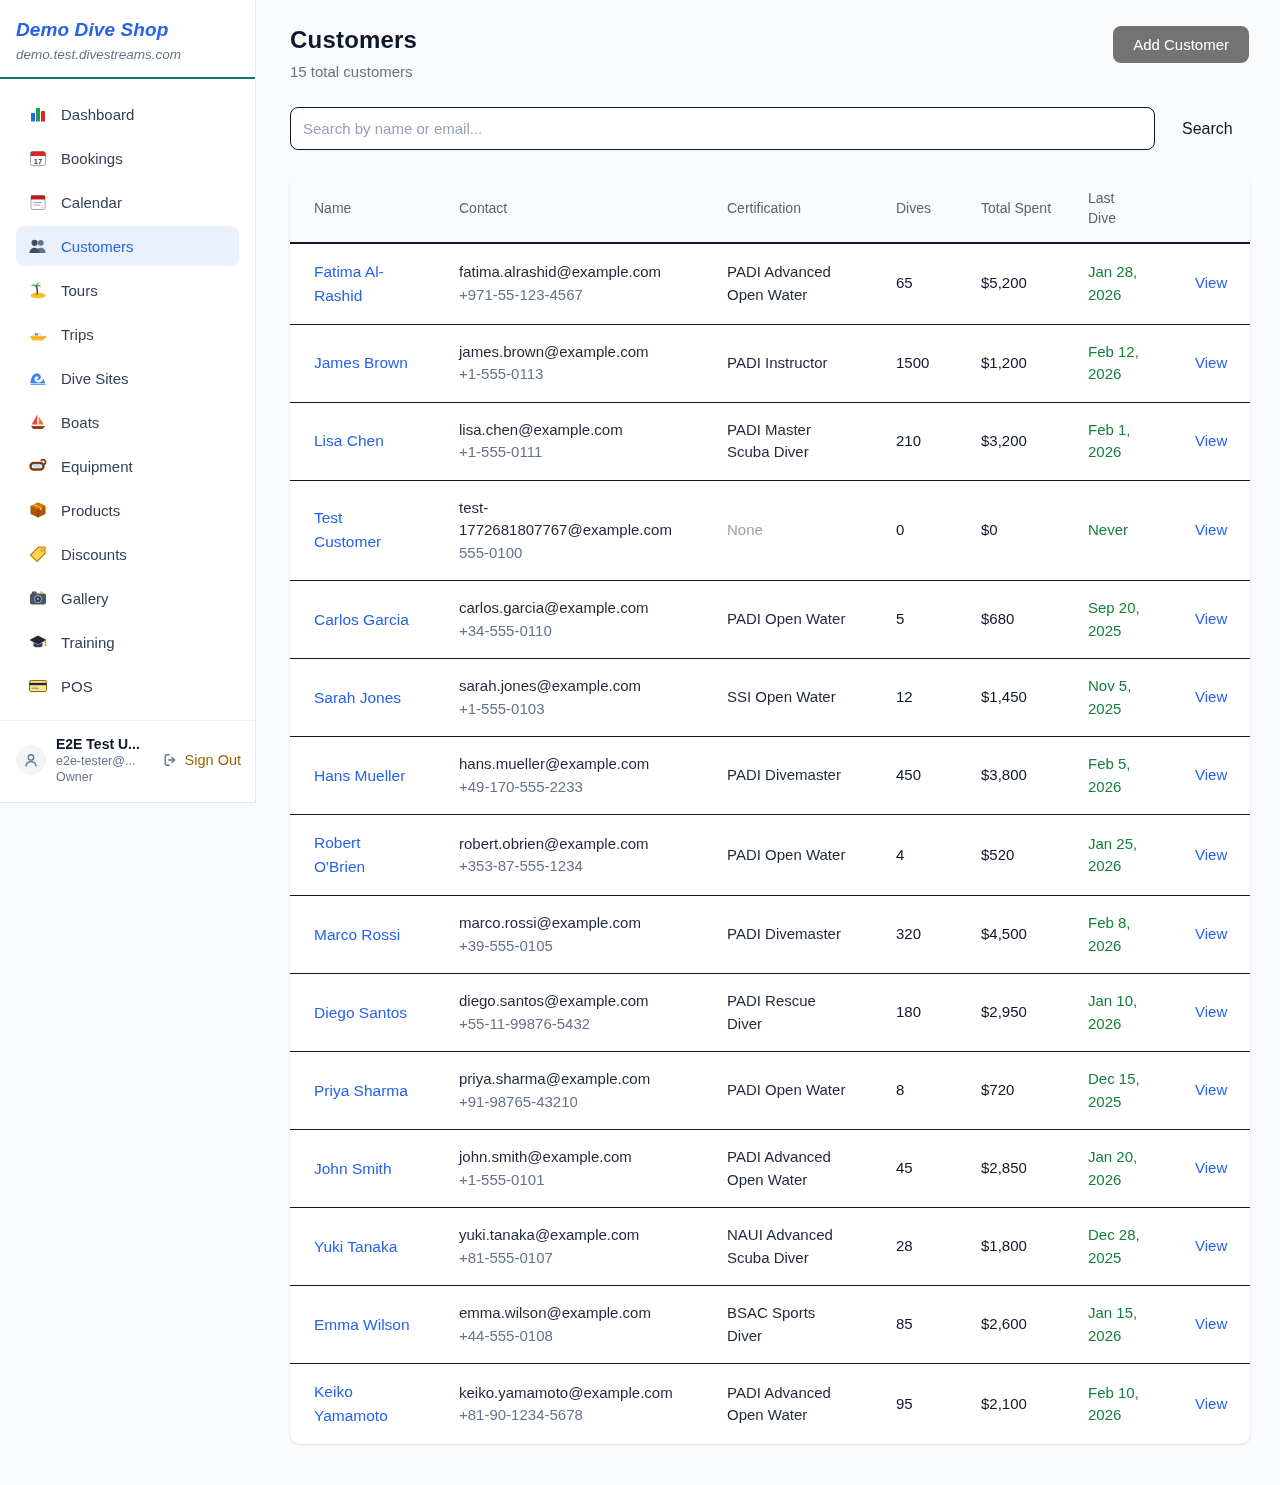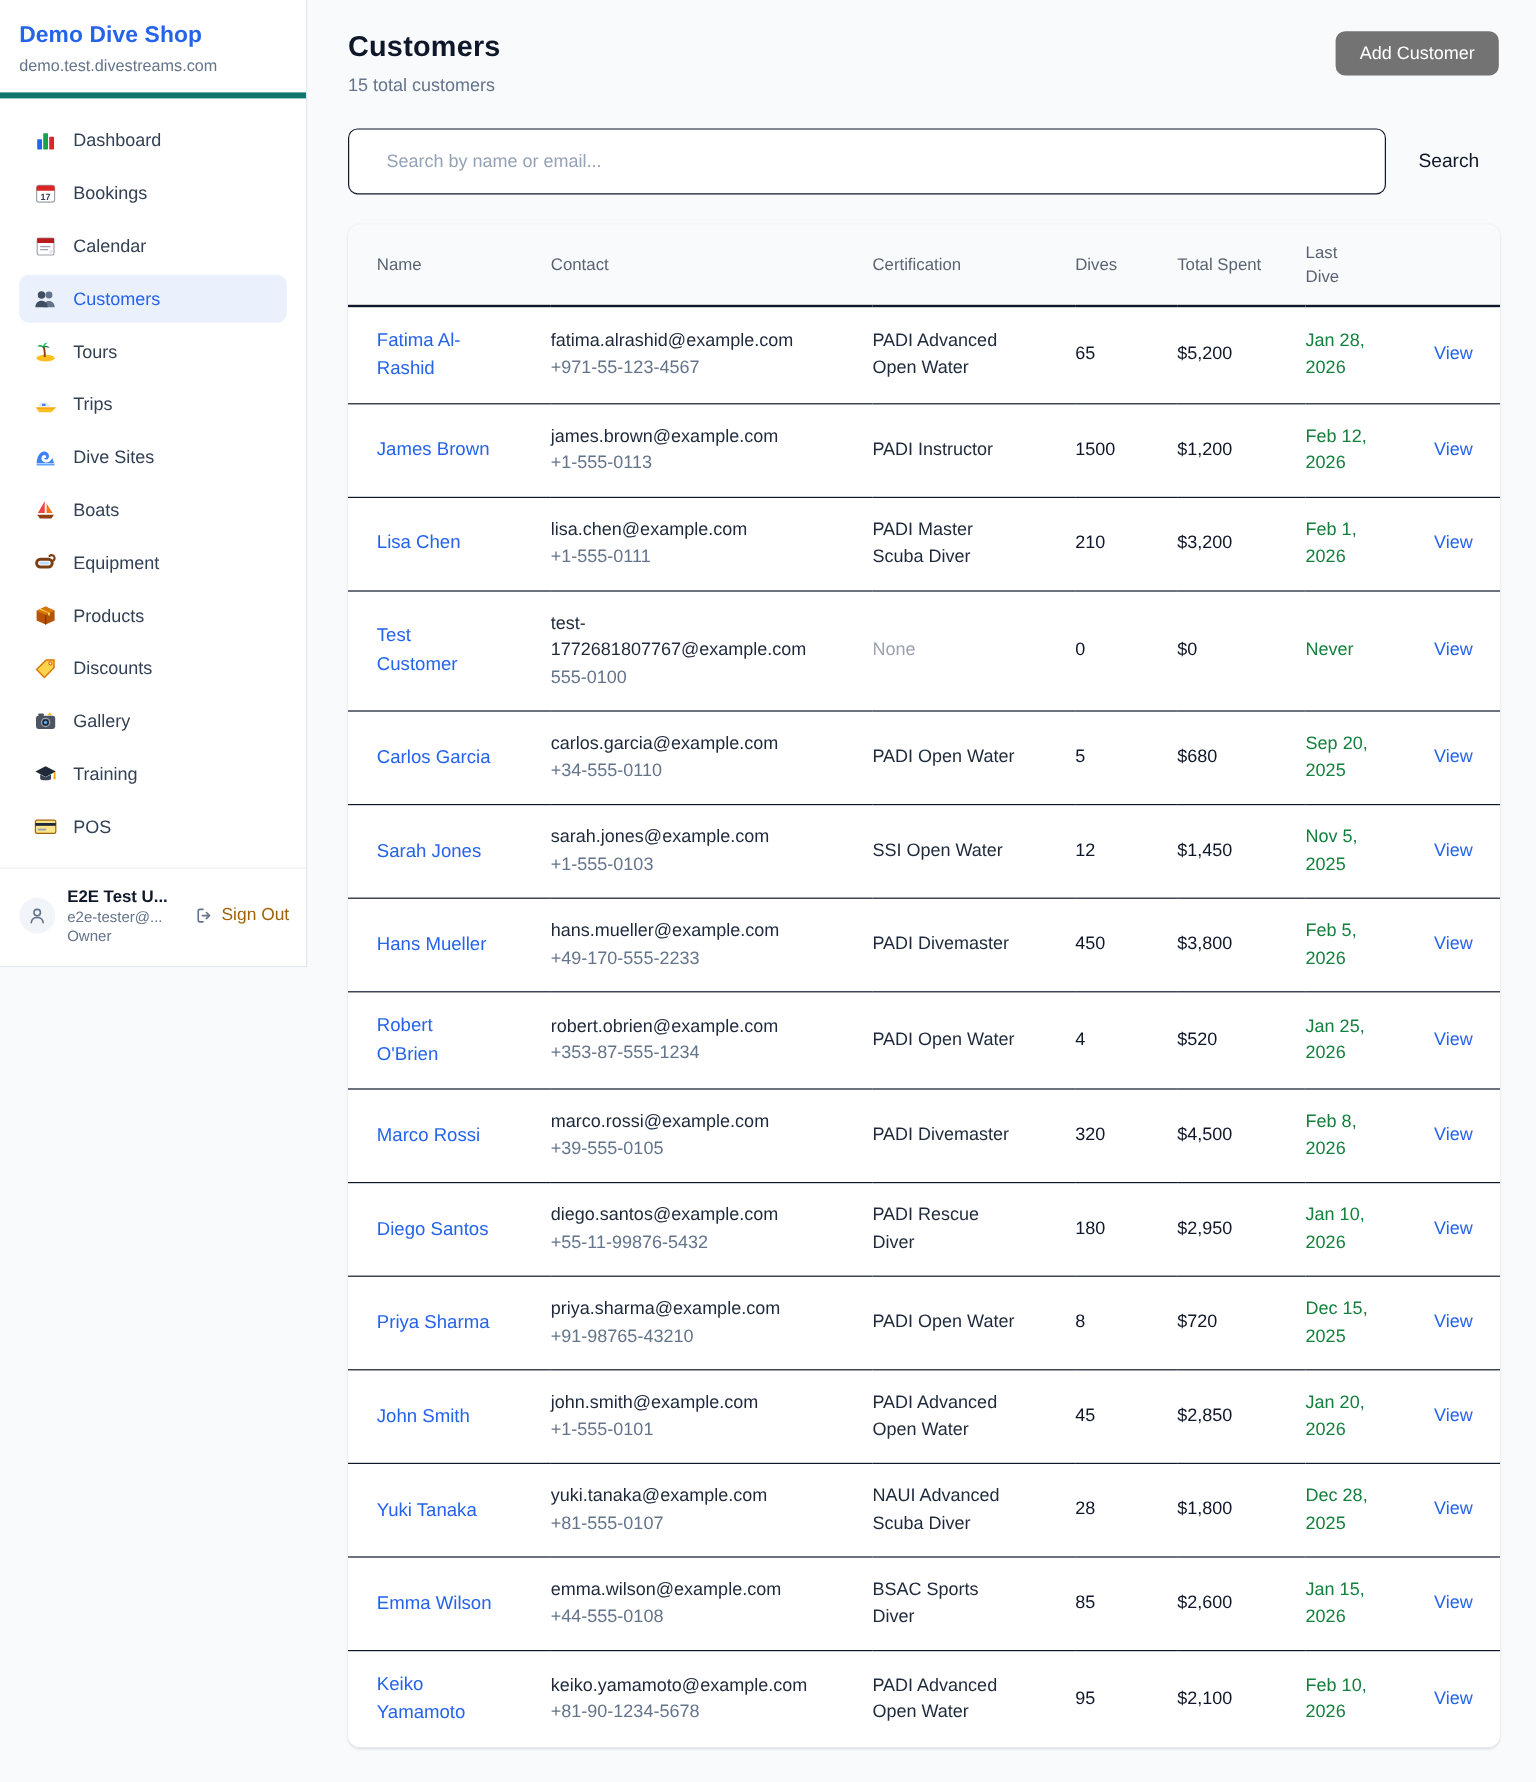--- a/index.html
+++ b/index.html
@@ -1,21 +1,21 @@
 <!DOCTYPE html>
 <html><head>
 <meta charset="utf-8">
 <style>
   * { margin:0; padding:0; box-sizing:border-box; }
   html,body { width:1280px; height:1485px; background:#f8fafc; font-family:"Liberation Sans",sans-serif; color:#0f172a; overflow:hidden; }
 
   
   .sidebar { position:absolute; left:0; top:0; width:256px; background:#fff;
              border-right:1px solid #e2e8f0; border-bottom:1px solid #e2e8f0; }
-  .brand { padding:19px 16px 15px; border-bottom:5px solid #0f766e; }
+  .brand { padding:19px 16px 15px; border-bottom:2px solid #0f766e;font-style:italic; }
   .brand-name { font-size:19px; font-weight:700; color:#2563eb; letter-spacing:.1px; }
   .brand-domain { margin-top:6px; font-size:13.5px; color:#64748b; }
   .nav { padding:15px 16px 10px; }
   .nav-item { display:flex; align-items:center; gap:13px; height:40px; padding:0 12px;
               margin-bottom:4px; border-radius:8px; font-size:15px; color:#334155; cursor:pointer; }
   .nav-item.active { background:#eaf1fd; color:#2563eb; font-weight:500; }
   .icon20 { width:20px; height:20px; display:inline-flex; align-items:center; justify-content:center; flex:0 0 20px; }
   .icon20 svg { width:20px; height:20px; }
   .user-section { border-top:1px solid #eef1f5; padding:14px 14px 16px 16px; display:flex; align-items:center; gap:10px; }
   .avatar { width:30px; height:30px; border-radius:50%; background:#f1f5f9; display:flex; align-items:center; justify-content:center; flex:0 0 30px; }
@@ -29,22 +29,22 @@
 
   
   .main { margin-left:257px; padding:26px 31px 0 33px; }
   .page-header { display:flex; justify-content:space-between; align-items:flex-start; }
   .page-title { font-size:24px; font-weight:700; color:#0f172a; letter-spacing:.2px; }
   .page-subtitle { margin-top:9px; font-size:15px; color:#64748b; }
   .add-btn { background:#737373; color:#fff; border:none; border-radius:8px; height:37px;
              padding:0 20px; font-family:inherit; font-size:15px; font-weight:500; cursor:pointer; }
 
   .search-row { margin-top:27px; display:flex; align-items:center; }
-  .search-input { width:865px; height:55px; border:1px solid #0f172a; border-radius:8px;
-                  background:#fff; padding:0 31px; font-family:inherit; font-size:15px; color:#0f172a; }
+  .search-input { width:865px; height:43px; border:1px solid #0f172a; border-radius:8px;
+                  background:#fff; padding:0 12px; font-family:inherit; font-size:15px; color:#0f172a; }
   .search-input::placeholder { color:#94a3b8; }
   .search-btn { margin-left:27px; background:none; border:none; font-family:inherit;
                 font-size:16px; font-weight:500; color:#0f172a; cursor:pointer; }
 
   
   .table-card { margin-top:25px; width:960px; background:#fff; border-radius:10px; overflow:hidden;
                 box-shadow:0 1px 2px rgba(15,23,42,.05), 0 1px 3px rgba(15,23,42,.08); }
   table { width:100%; border-collapse:collapse; table-layout:fixed; }
   thead th { background:#f8fafc; text-align:left; font-weight:500; font-size:14px; color:#5b6472;
              padding:13px 0; line-height:1.45; border-bottom:2px solid #0f172a; }

